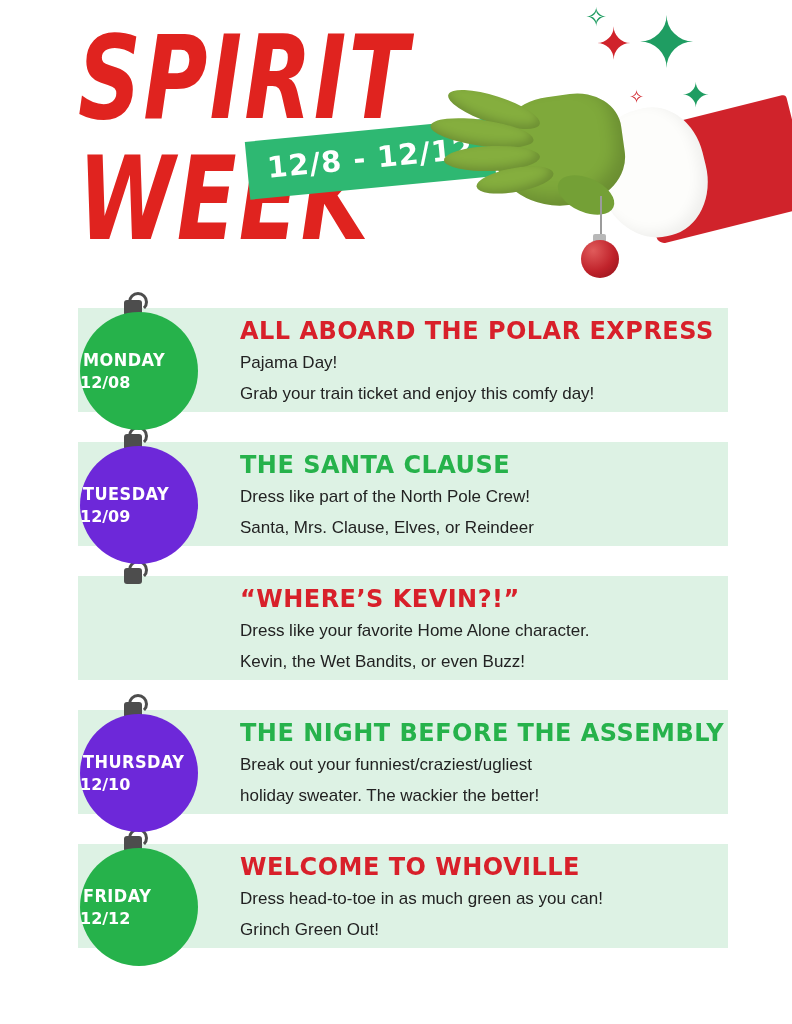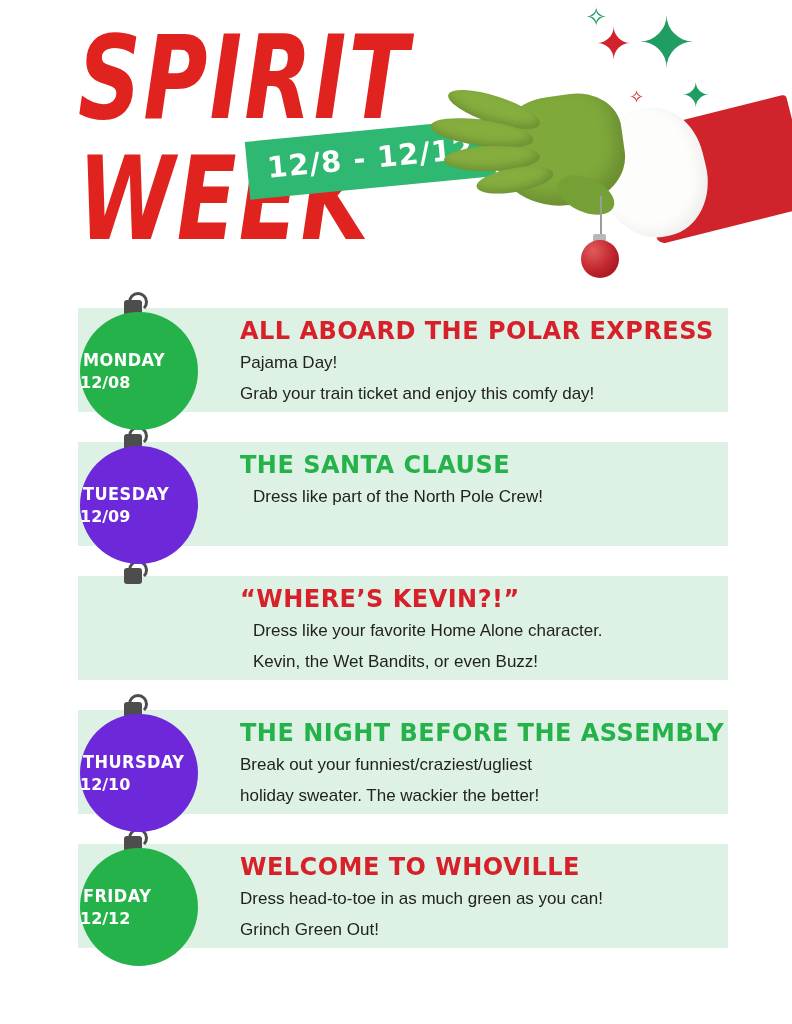--- a/index.html
+++ b/index.html
@@ -238,21 +238,21 @@
   }
   .row-title.red   { color: #d8202a; }
   .row-title.green { color: #26b24b; }
   .row-sub {
     font-family: "Liberation Sans", sans-serif;
     font-size: 17px;
     color: #222222;
     line-height: 1.45;
     margin-top: 6px;
   }
-  .row-sub.indent { margin-left: 13px; }
+  .row-sub.indent { margin-left: 0; }
 </style>
 </head>
 <body>
 
 <div class="header">
   <div class="title-block">
     <div class="title-line l1">SPIRIT</div>
     <div class="title-line l2">WEEK</div>
   </div>
 
@@ -299,20 +299,21 @@
     <div class="row-bg"></div>
     <div class="cap-hook"></div>
     <div class="cap"></div>
     <div class="bauble red">
       <div class="dayname">TUESDAY</div>
       <div class="daydate">12/09</div>
     </div>
     <div class="row-text">
       <div class="row-title green">THE SANTA CLAUSE</div>
       <div class="row-sub indent">Dress like part of the North Pole Crew!</div>
+      <div class="row-sub indent">Santa, Mrs. Clause, Elves, or Reindeer</div>
     </div>
   </div>
 
   <div class="row">
     <div class="row-bg"></div>
     <div class="cap-hook"></div>
     <div class="cap"></div>
     <div class="row-text">
       <div class="row-title red">“WHERE’S KEVIN?!”</div>
       <div class="row-sub indent">Dress like your favorite Home Alone character.</div>

